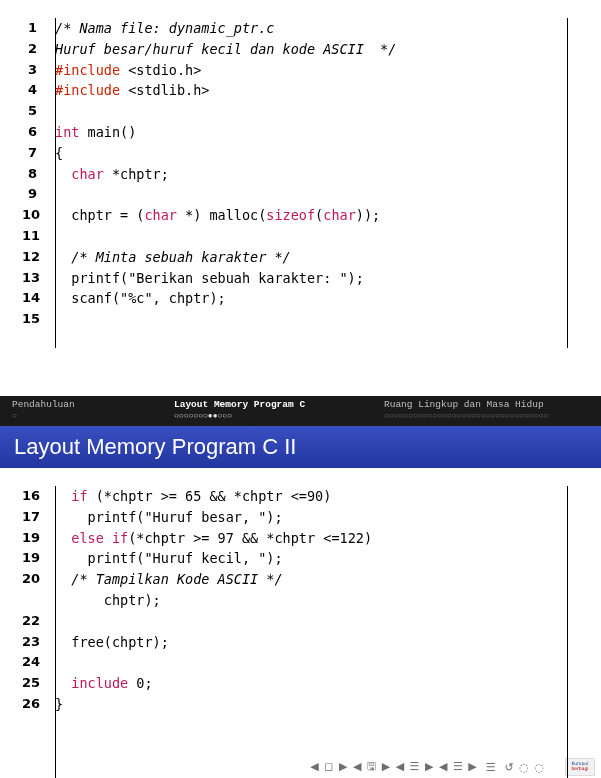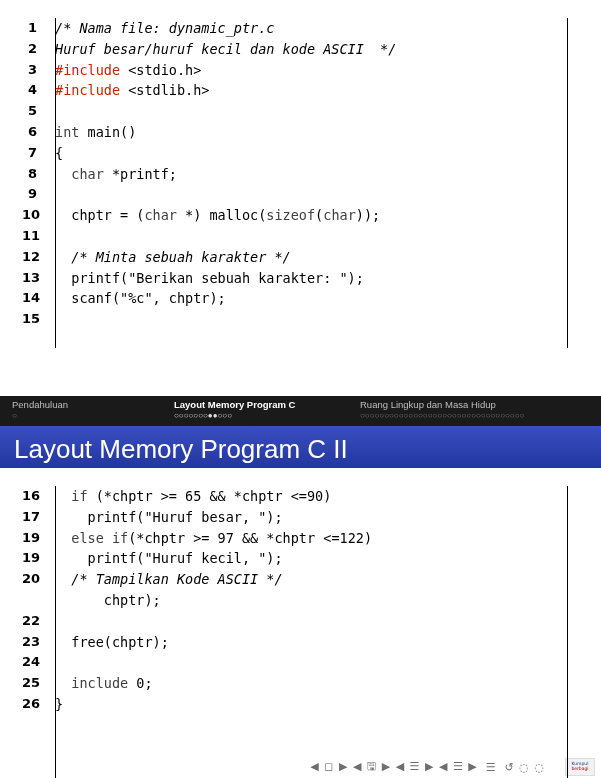--- a/index.html
+++ b/index.html
@@ -47,21 +47,21 @@
     flex: 0 0 auto;
     line-height: 20.8px;
   }
   .codetext {
     white-space: pre;
     padding-left: 9px;
     color: #000000;
     line-height: 20.8px;
     flex: 1 1 auto;
   }
-  .kw   { color: #404040; }       
+  .kw   { color: #be185d; }       
   .pre  { color: #cc2200; }       
   .cmt  { color: #000000; font-style: italic; text-align: center; }
 
   
   .nav-dots {
     position: absolute;
     right: 56px;
     bottom: 4px;
     height: 14px;
     display: flex;
@@ -99,21 +99,21 @@
     background: #1a1a1a;
     color: #bfbfbf;
     font-size: 9.5px;
     font-family: "Liberation Sans", sans-serif;
   }
   .headsec {
     position: absolute;
     top: 3px;
     text-align: left;
   }
-  .headsec .title { display: block; white-space: nowrap; }
+  .headsec .title { display: block; white-space: nowrap; font-family: Liberation Mono, monospace; }
   .headsec.active .title { color: #ffffff; font-weight: bold; }
   .headsec .dots {
     display: block;
     margin-top: 1px;
     font-size: 8px;
     letter-spacing: 0px;
     color: #7a7a7a;
     white-space: nowrap;
   }
   .headsec.active .dots { color: #dddddd; }
@@ -124,21 +124,21 @@
     width: 601px;
     height: 42px;
     background: #2b3fa0;
     background: linear-gradient(to bottom, #3a4fc0 0%, #2236a0 100%);
     color: #ffffff;
   }
   .titlebar .frametitle {
     position: absolute;
     left: 14px;
     top: 8px;
-    font-size: 26px;
+    font-size: 22px;
     font-family: "Liberation Sans", sans-serif;
   }
 </style>
 </head>
 <body>
 
 <div id="page">
 
   <div class="listing" id="listing1" style="left:22px; top:18px; width:558px; height:330px;">
     <div class="rule" style="left:33px;"></div>
@@ -167,21 +167,21 @@
         <div class="coderow">
           <div class="lineno">6</div>
           <div class="codetext"><span class="kw">int</span><span> main()</span></div>
         </div>
         <div class="coderow">
           <div class="lineno">7</div>
           <div class="codetext"><span>{</span></div>
         </div>
         <div class="coderow">
           <div class="lineno">8</div>
-          <div class="codetext"><span>  </span><span class="kw">char</span><span> *printf;</span></div>
+          <div class="codetext"><span>  </span><span class="kw">char</span><span> *chptr;</span></div>
         </div>
         <div class="coderow">
           <div class="lineno">9</div>
           <div class="codetext"><span></span></div>
         </div>
         <div class="coderow">
           <div class="lineno">10</div>
           <div class="codetext"><span>  chptr = (</span><span class="kw">char</span><span> *) malloc(</span><span class="kw">sizeof</span><span>(</span><span class="kw">char</span><span>));</span></div>
         </div>
         <div class="coderow">
@@ -220,21 +220,21 @@
 
   <div class="headbar" style="top:396px;">
     <div class="headsec" style="left:12px;">
       <span class="title">Pendahuluan</span>
       <span class="dots">○</span>
     </div>
     <div class="headsec active" style="left:174px;">
       <span class="title">Layout Memory Program C</span>
       <span class="dots">○○○○○○○●●○○○</span>
     </div>
-    <div class="headsec" style="left:360px;">
+    <div class="headsec" style="left:384px;">
       <span class="title">Ruang Lingkup dan Masa Hidup</span>
       <span class="dots">○○○○○○○○○○○○○○○○○○○○○○○○○○○○○○○○○○</span>
     </div>
   </div>
 
   <div class="titlebar" style="top:426px;">
     <div class="frametitle">Layout Memory Program C II</div>
   </div>
 
   <div class="listing" id="listing2" style="left:22px; top:486px; width:558px; height:292px;">

